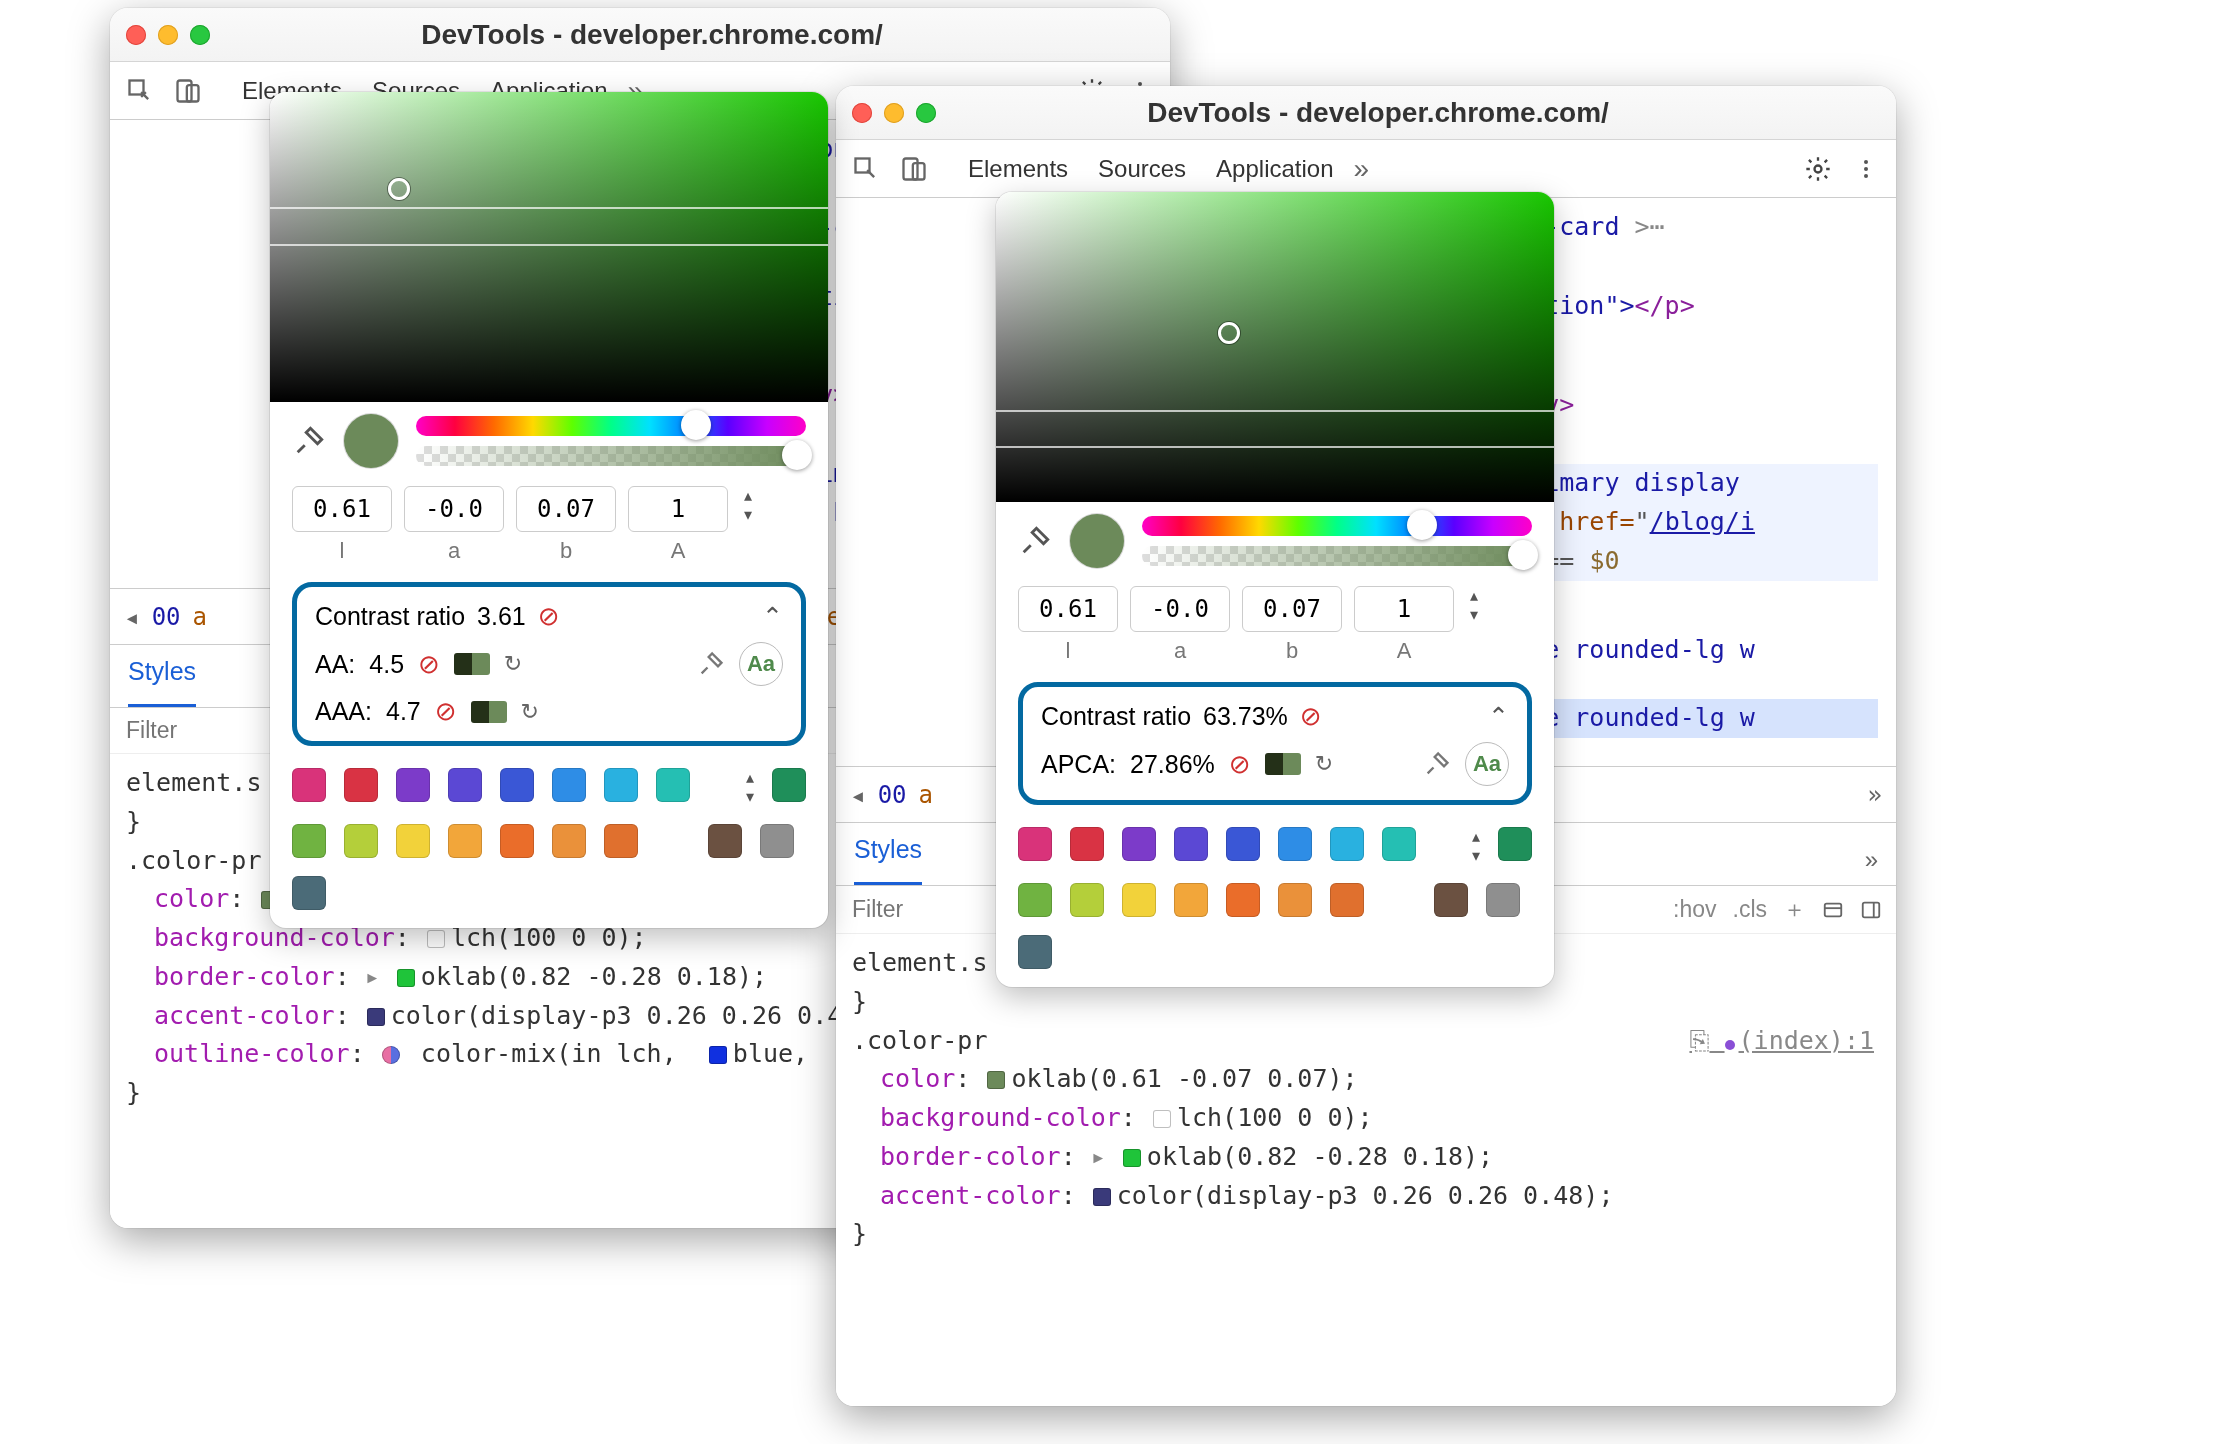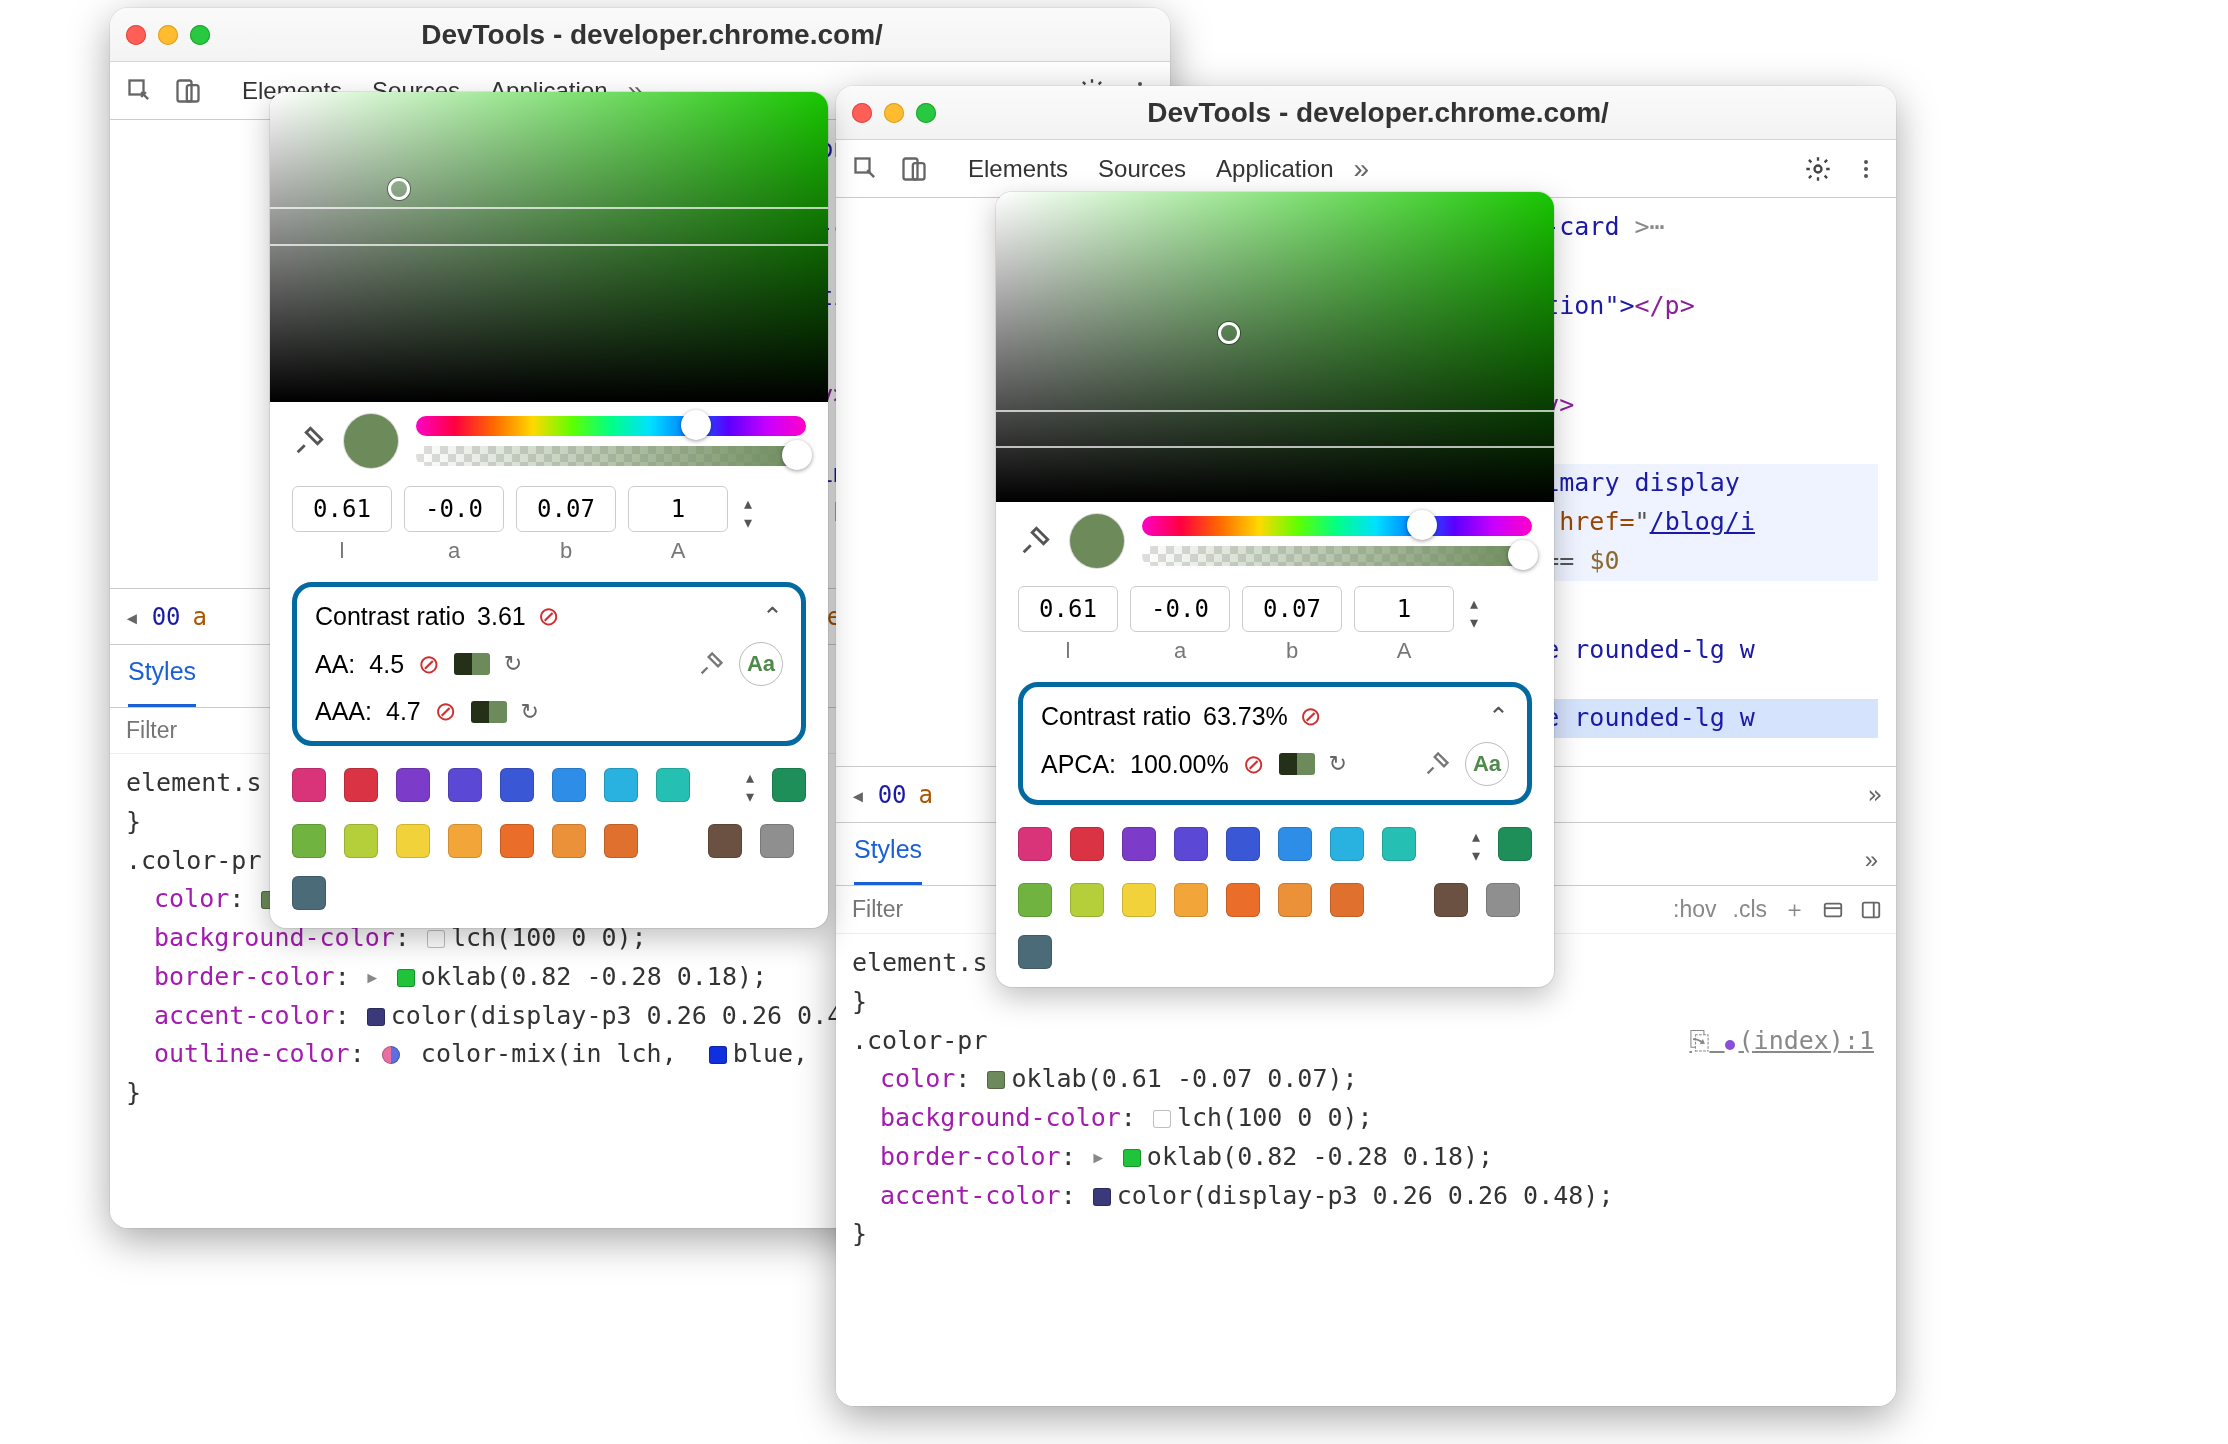--- a/index.html
+++ b/index.html
@@ -102,21 +102,21 @@
   .sliders { flex:1; display:flex; flex-direction:column; gap:10px;}
   .hue-bar { height:20px; border-radius:10px; background:linear-gradient(to right,#f0f,#f00,#ff0,#0f0,#0ff,#00f,#f0f,#f00); background:linear-gradient(to right,#ff00ff,#ff0040,#ff8000,#ffff00,#00ff00,#00ffff,#0080ff,#8000ff,#ff00ff); position:relative;}
   .hue-bar::before{content:'';position:absolute;inset:-3px;border-radius:12px;}
   .hue-bar {background: linear-gradient(to right,#ff00c8,#ff0040,#ff6a00,#ffd900,#5eff00,#00ff88,#00e0ff,#007bff,#5a00ff,#c800ff,#ff00c8);}
   .alpha-bar{ height:20px; border-radius:10px; position:relative;
     background:
       linear-gradient(to right, rgba(108,138,90,0), rgba(108,138,90,1)),
       repeating-conic-gradient(#ddd 0 25%, #fff 0 50%) 0 0/16px 16px;
   }
   .thumb{position:absolute; top:-6px; width:30px; height:30px; border-radius:50%; background:#fff; box-shadow:0 1px 4px rgba(0,0,0,.4);}
-  .inputs { display:flex; gap:12px; margin-top:18px; align-items:flex-end;}
+  .inputs { display:flex; gap:12px; margin-top:18px; align-items:flex-start;}
   .numbox { width:100px; height:46px; border:1px solid #ccc; border-radius:6px; display:flex; align-items:center; justify-content:center; font-family:Menlo,monospace; font-size:24px;}
   .stepper { display:flex; flex-direction:column; font-size:16px; color:#555; margin-left:4px;}
   .labels { display:flex; gap:12px; font-size:22px; color:#777; margin-top:6px;}
   .labels span{ width:100px; text-align:center;}
 
   
   .contrast {
     border:5px solid #0369a1;
     border-radius:20px;
     padding:14px 18px;
@@ -509,21 +509,21 @@
 
       <div class="contrast">
         <div class="head">
           <span>Contrast ratio</span>
           <span>63.73%</span>
           <span class="no-ico">⊘</span>
           <span class="chev-up">⌃</span>
         </div>
         <div class="ln">
           <span>APCA:</span>
-          <span>100.00%</span>
+          <span>27.86%</span>
           <span class="no-ico">⊘</span>
           <span class="sw-dual">
               <i></i>
               <i></i>
             </span>
           <span class="reload">↻</span>
           <span style="flex:1"></span>
           <span class="eyedropper-ico" style="width:28px;height:28px">
             <svg viewBox="0 0 24 24" width="28" height="28" fill="none" stroke="#777" stroke-width="2">
                 <path d="M4 20l5-5M13 3l8 8-3 3-8-8z"></path>

